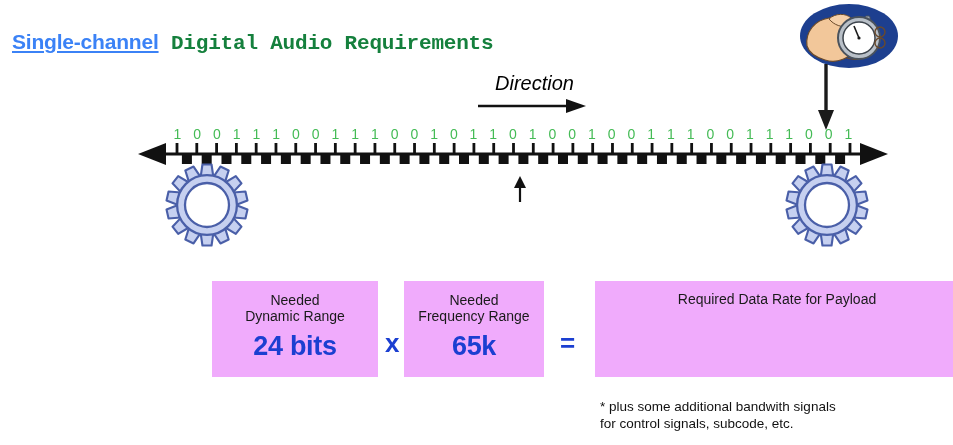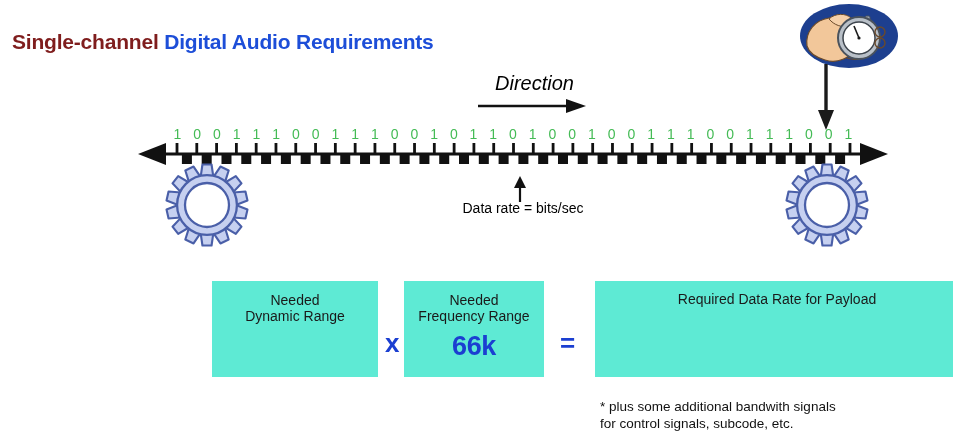--- a/index.html
+++ b/index.html
@@ -19,22 +19,22 @@
   
   #title {
     position: absolute;
     left: 12px;
     top: 30px;
     font-size: 21px;
     font-weight: bold;
     letter-spacing: -0.2px;
     white-space: nowrap;
   }
-  #title .accent { color: #7f1d1d; }
-  #title .plain  { color: #1d4ed8; }
+  #title .accent { color: #3b82f6; text-decoration: underline; }
+  #title .plain  { color: #15803d; font-family: Liberation Mono, monospace; }
 
   
   #stopwatch {
     position: absolute;
     left: 793px;
     top: 2px;
     width: 118px;
     height: 68px;
   }
   #stopwatch-arrow {
@@ -140,21 +140,21 @@
     position: absolute;
     left: 212px;
     top: 281px;
     width: 690px;
     height: 96px;
   }
   .ybox {
     position: absolute;
     top: 0;
     height: 96px;
-    background: #5eead4;
+    background: #f0abfc;
     box-sizing: border-box;
     display: flex;
     flex-direction: column;
     align-items: center;
     justify-content: flex-start;
   }
   #box-dynamic   { left: 0px;   width: 166px; }
   #box-frequency { left: 192px; width: 140px; }
   #box-result    { left: 383px; width: 364px; }
 
@@ -417,36 +417,36 @@
   </svg>
 </div>
 
 <div id="datarate-group">
   <div id="datarate-arrow">
     <svg width="18" height="28" viewBox="0 0 18 28">
       <line x1="9" y1="26" x2="9" y2="8" stroke="#111111" stroke-width="2.2"></line>
       <polygon points="9,0 3,12 15,12" fill="#111111"></polygon>
     </svg>
   </div>
-  <div id="datarate-label">Data rate = bits/sec</div>
 </div>
 
 <div id="equation">
 
   <div class="ybox" id="box-dynamic">
     <div class="caption">Needed
 Dynamic Range</div>
+    <div class="value">24 bits</div>
   </div>
 
   <div class="op" id="op-times">x</div>
 
   <div class="ybox" id="box-frequency">
     <div class="caption">Needed
 Frequency Range</div>
-    <div class="value">66k</div>
+    <div class="value">65k</div>
   </div>
 
   <div class="op" id="op-equals">=</div>
 
   <div class="ybox" id="box-result">
     <div class="caption">Required Data Rate for Payload</div>
   </div>
 
 </div>
 

